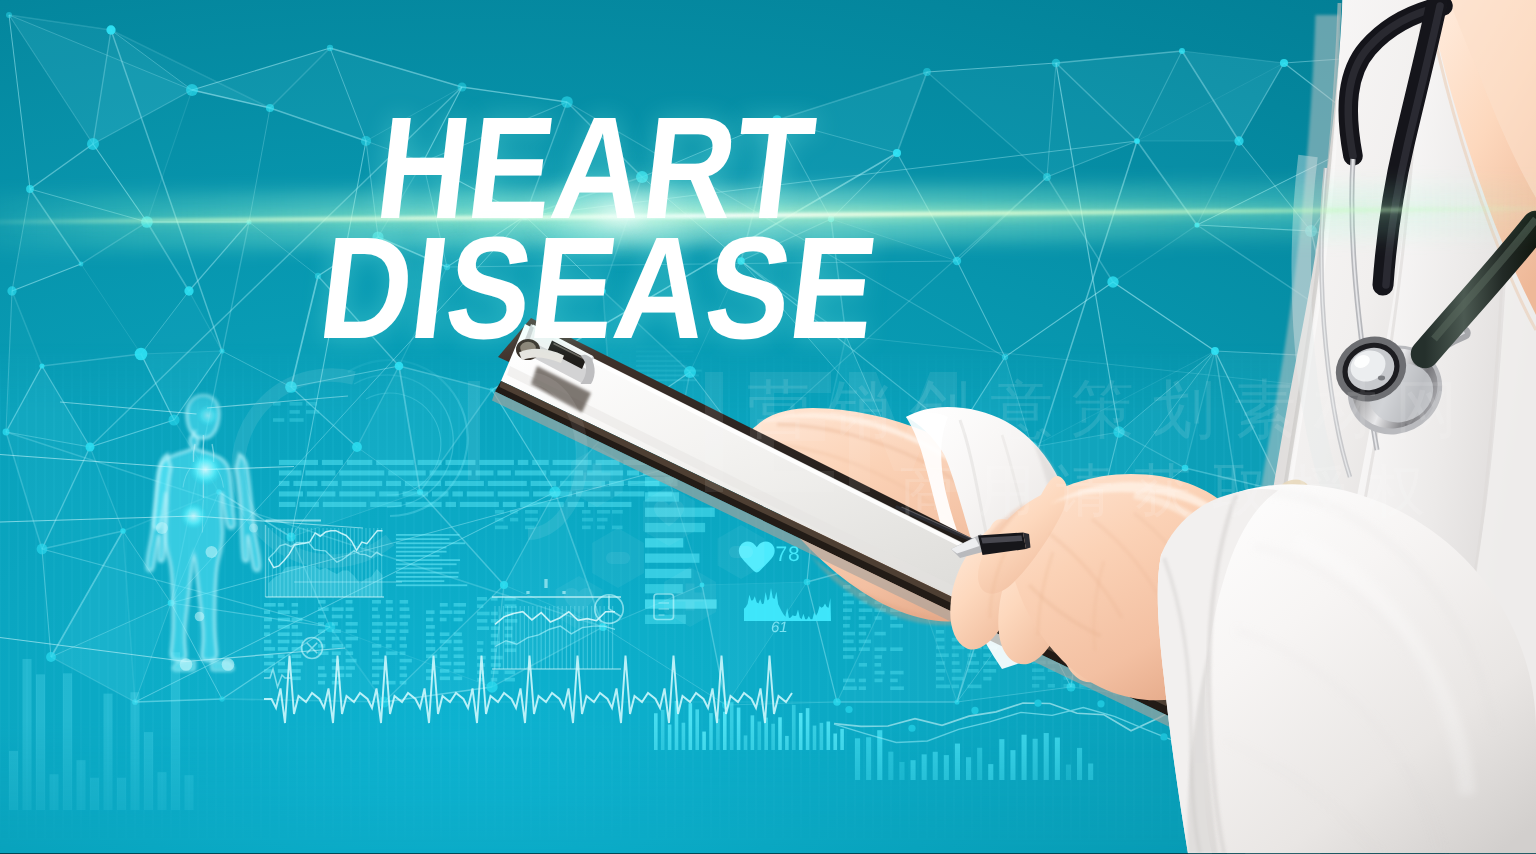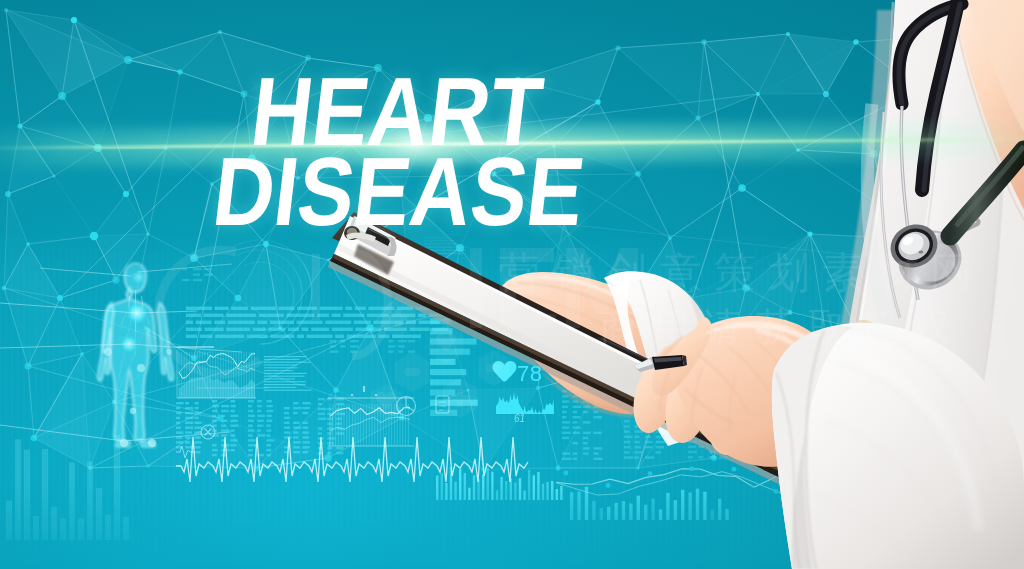--- a/index.html
+++ b/index.html
@@ -17,21 +17,21 @@
      text-shadow:0 0 18px rgba(150,255,240,.30);}
   .hl1{position:absolute;left:258px;top:62.5px;transform:skewX(-6.7deg) scaleX(0.866);}
   .hl2{position:absolute;left:220px;top:142.5px;transform:skewX(-6.7deg) scaleX(0.867);}
 
   #wmtext{left:498px;top:246px;width:560px;z-index:35;pointer-events:none;
      font-family:"DejaVu Sans","Liberation Sans",sans-serif;}
   #wmtext span{display:block;font-size:42px;letter-spacing:12px;line-height:54px;
      color:#ffffff;opacity:0.10;white-space:nowrap;}
   #wmtext span:nth-child(2){margin-left:102px;font-size:38px;letter-spacing:14px;opacity:0.12;}
 
-  .hudnum{left:517px;top:361px;font-size:22px;font-weight:normal;color:#44e9fb;
+  .hudnum{left:517px;top:361px;font-size:14px;font-weight:normal;color:#44e9fb;
      letter-spacing:0.5px;z-index:24;font-family:"Liberation Sans",sans-serif;}
   .hudnum2{left:514px;top:413px;font-size:10px;color:#9ff4ff;z-index:24;
      font-family:"Liberation Sans",sans-serif;opacity:.75;font-style:italic;}
 
   
   #streak{left:-40px;top:126px;width:1110px;height:36px;z-index:30;
     background:linear-gradient(90deg, rgba(150,255,215,0) 0%, rgba(150,255,212,.20) 10%,
       rgba(178,255,218,.46) 32%, rgba(205,255,228,.56) 44%, rgba(175,255,215,.42) 58%,
       rgba(150,250,210,.26) 76%, rgba(140,245,205,0) 100%);
     filter:blur(6px);transform:rotate(-0.5deg);}

